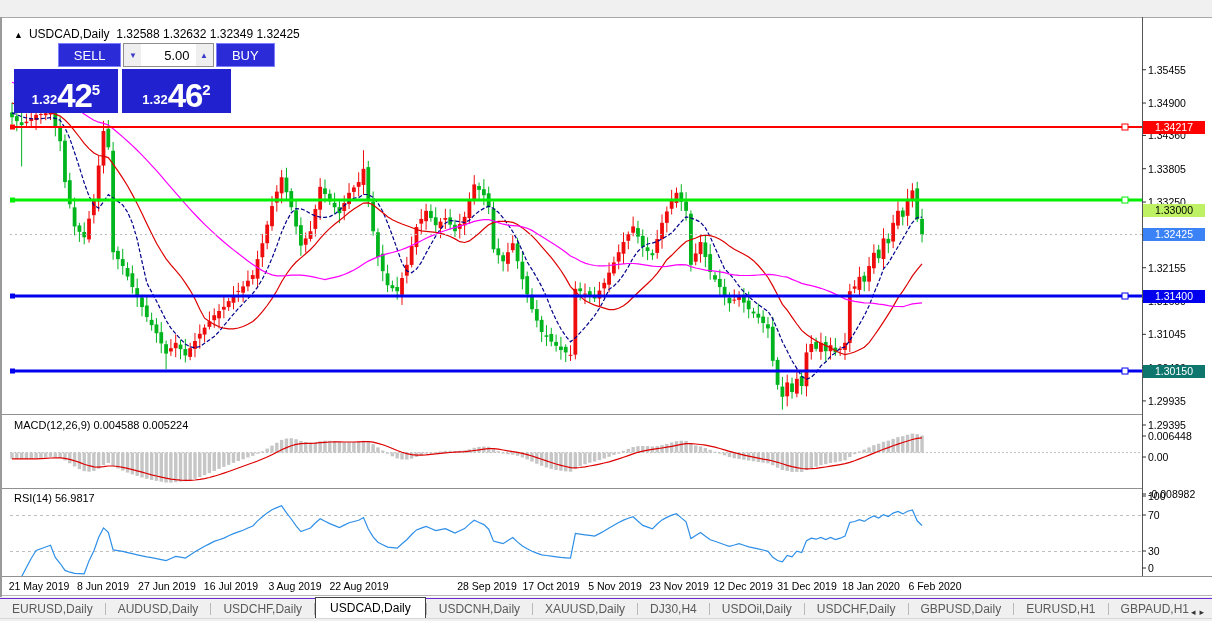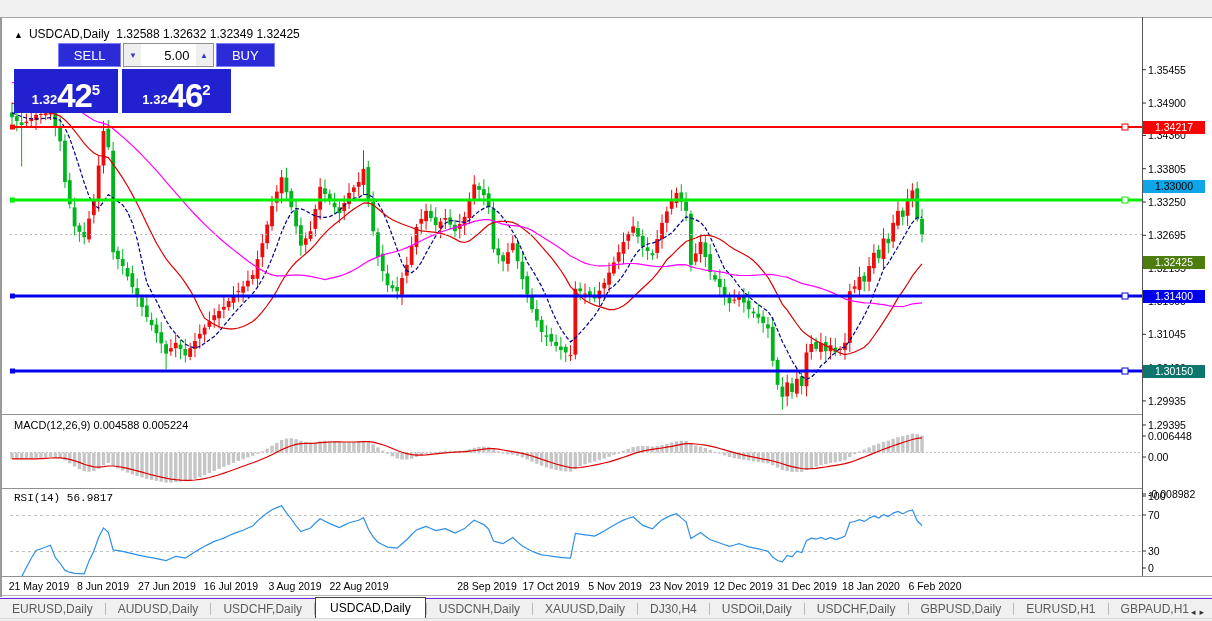--- a/index.html
+++ b/index.html
@@ -716,42 +716,42 @@
       <div id="ask-box" class="tp-price">
         <span class="p-small">1.32</span>
           <span class="p-big">46</span>
           <span class="p-sup">2</span>
       </div>
     </div>
 
     <div class="ind-label" style="top:402px;">
       <span>MACD(12,26,9)</span>&nbsp;<span>0.004588 0.005224</span>
     </div>
-    <div class="ind-label" style="top:475px;font-family:Liberation Mono, monospace;">
+    <div class="ind-label" style="top:475px;">
       <span>RSI(14)</span>&nbsp;<span>56.9817</span>
     </div>
 
     <div id="axis-labels">
         <div class="tick-label" style="top: 46.7388px;">1.35455</div>
         <div class="tick-label" style="top: 80.0371px;">1.34900</div>
         <div class="tick-label" style="top: 112.435px;">1.34360</div>
         <div class="tick-label" style="top: 145.734px;">1.33805</div>
         <div class="tick-label" style="top: 179.032px;">1.33250</div>
         <div class="tick-label" style="top: 212.33px;">1.32695</div>
         <div class="tick-label" style="top: 244.728px;">1.32155</div>
         <div class="tick-label" style="top: 278.027px;">1.31600</div>
         <div class="tick-label" style="top: 311.325px;">1.31045</div>
         <div class="tick-label" style="top: 344.623px;">1.30490</div>
         <div class="tick-label" style="top: 377.921px;">1.29935</div>
         <div class="tick-label" style="top: 402px;">1.29395</div>
         <div class="px-label" style="top: 103.515px; background: rgb(255, 0, 0); color: rgb(255, 255, 255);">1.34217</div>
-        <div class="px-label" style="top: 163px; background: #0ea5e9; color: rgb(0, 0, 0);">1.33000</div>
+        <div class="px-label" style="top: 187px; background: #bef264; color: rgb(0, 0, 0);">1.33000</div>
         <div class="px-label" style="top: 272.526px; background: rgb(0, 0, 238); color: rgb(255, 255, 255);">1.31400</div>
         <div class="px-label" style="top: 347.522px; background: #0f766e; color: rgb(255, 255, 255);">1.30150</div>
-        <div class="px-label" style="top: 211.029px; background: #4d7c0f; color: rgb(255, 255, 255); margin-top: 28px;">1.32425</div>
+        <div class="px-label" style="top: 211.029px; background: #3b82f6; color: rgb(255, 255, 255);">1.32425</div>
         <div class="tick-label" style="top: 413px;">0.006448</div>
         <div class="tick-label" style="top: 434px;">0.00</div>
         <div class="tick-label" style="top: 471px;">-0.008982</div>
         <div class="tick-label" style="top: 473px;">100</div>
         <div class="tick-label" style="top: 492px;">70</div>
         <div class="tick-label" style="top: 528px;">30</div>
         <div class="tick-label" style="top: 545px;">0</div>
       </div>
     <div id="date-labels">
         <div class="date-label" style="left: -3px;">21 May 2019</div>

